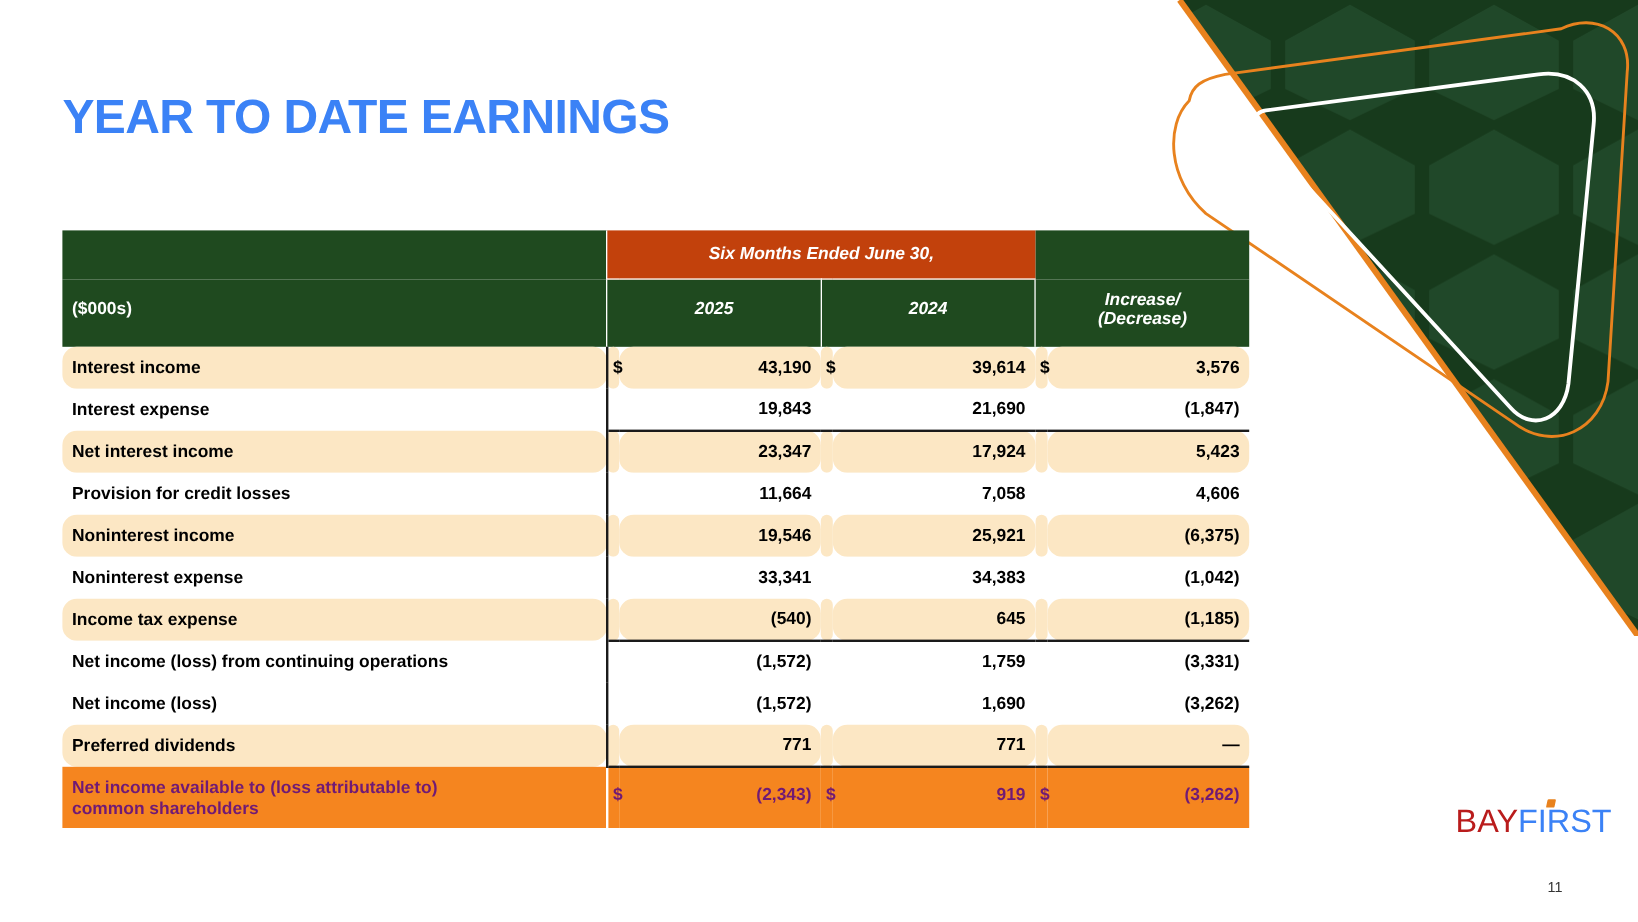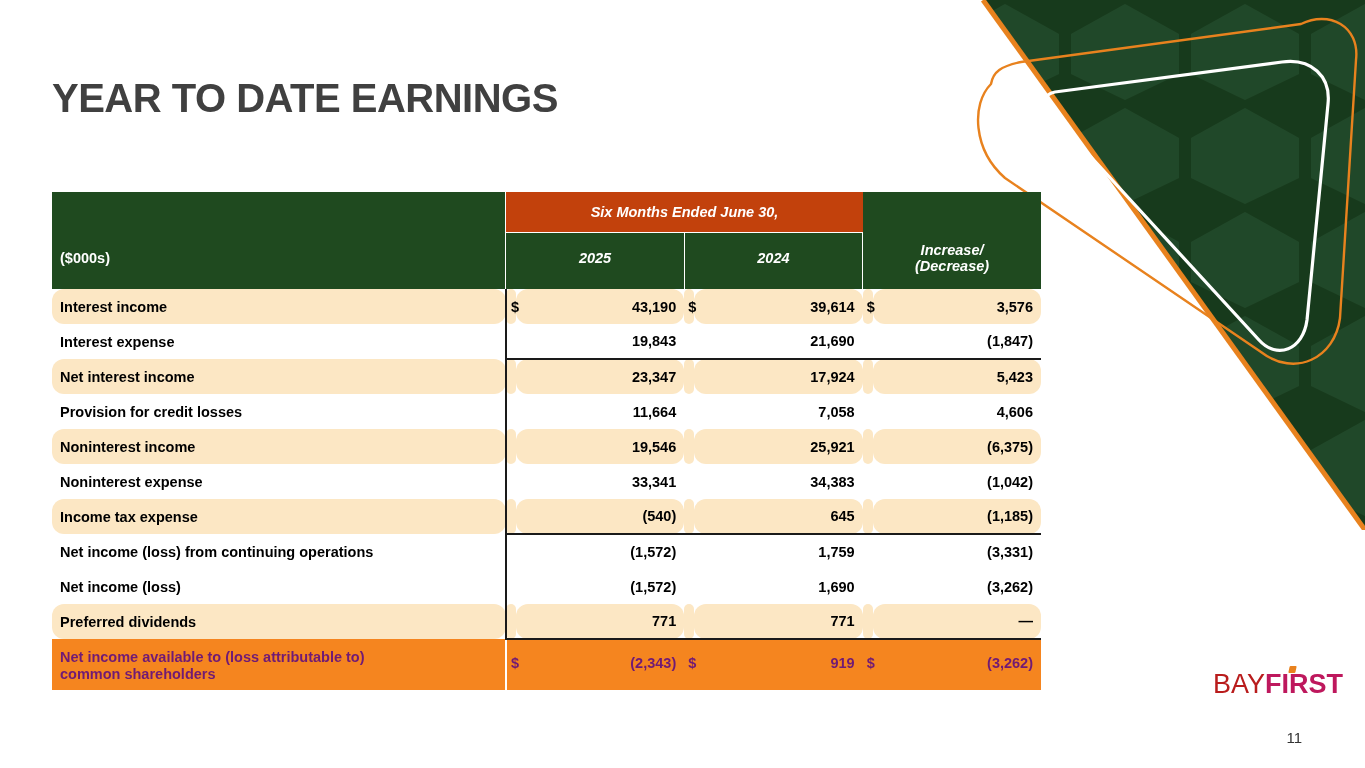--- a/index.html
+++ b/index.html
@@ -19,21 +19,21 @@
   }
   #corner-art svg{display:block;}
 
   
   #slide-title{
     position:absolute;
     left:52px; top:76px;
     font-size:40px;
     font-weight:bold;
     letter-spacing:-0.5px;
-    color:#404040;
+    color:#3b82f6;
     font-family:"Liberation Sans", sans-serif;
   }
 
   
   #earnings-table{
     position:absolute;
     left:52px; top:192px;
     width:989px;
     border-collapse:collapse;
     table-layout:fixed;
@@ -129,33 +129,33 @@
   
   #logo{
     position:absolute;
     right:22px; bottom:68px;
     font-size:27px;
     font-weight:bold;
     letter-spacing:0px;
     white-space:nowrap;
   }
   #logo .bay{color:#b91c1c;font-weight:normal;}
-  #logo .first{color:#be185d;font-weight:bold;position:relative;}
+  #logo .first{color:#3b82f6;font-weight:normal;position:relative;}
   #logo .dot{
     position:absolute;
     left:24px; top:-3px;
     width:7px;height:7px;
     background:#E8821E;
     border-radius:1px;
     transform:skewX(-12deg);
   }
   #page-number{
     position:absolute;
     right:63px; bottom:22px;
-    font-size:15px;
+    font-size:12px;
     color:#333333;
   }
 </style>
 </head>
 <body>
 
 <div id="corner-art">
   <svg width="420" height="530" viewBox="0 0 420 530" xmlns="http://www.w3.org/2000/svg">
     <defs>
       <clipPath id="wedgeClip">

